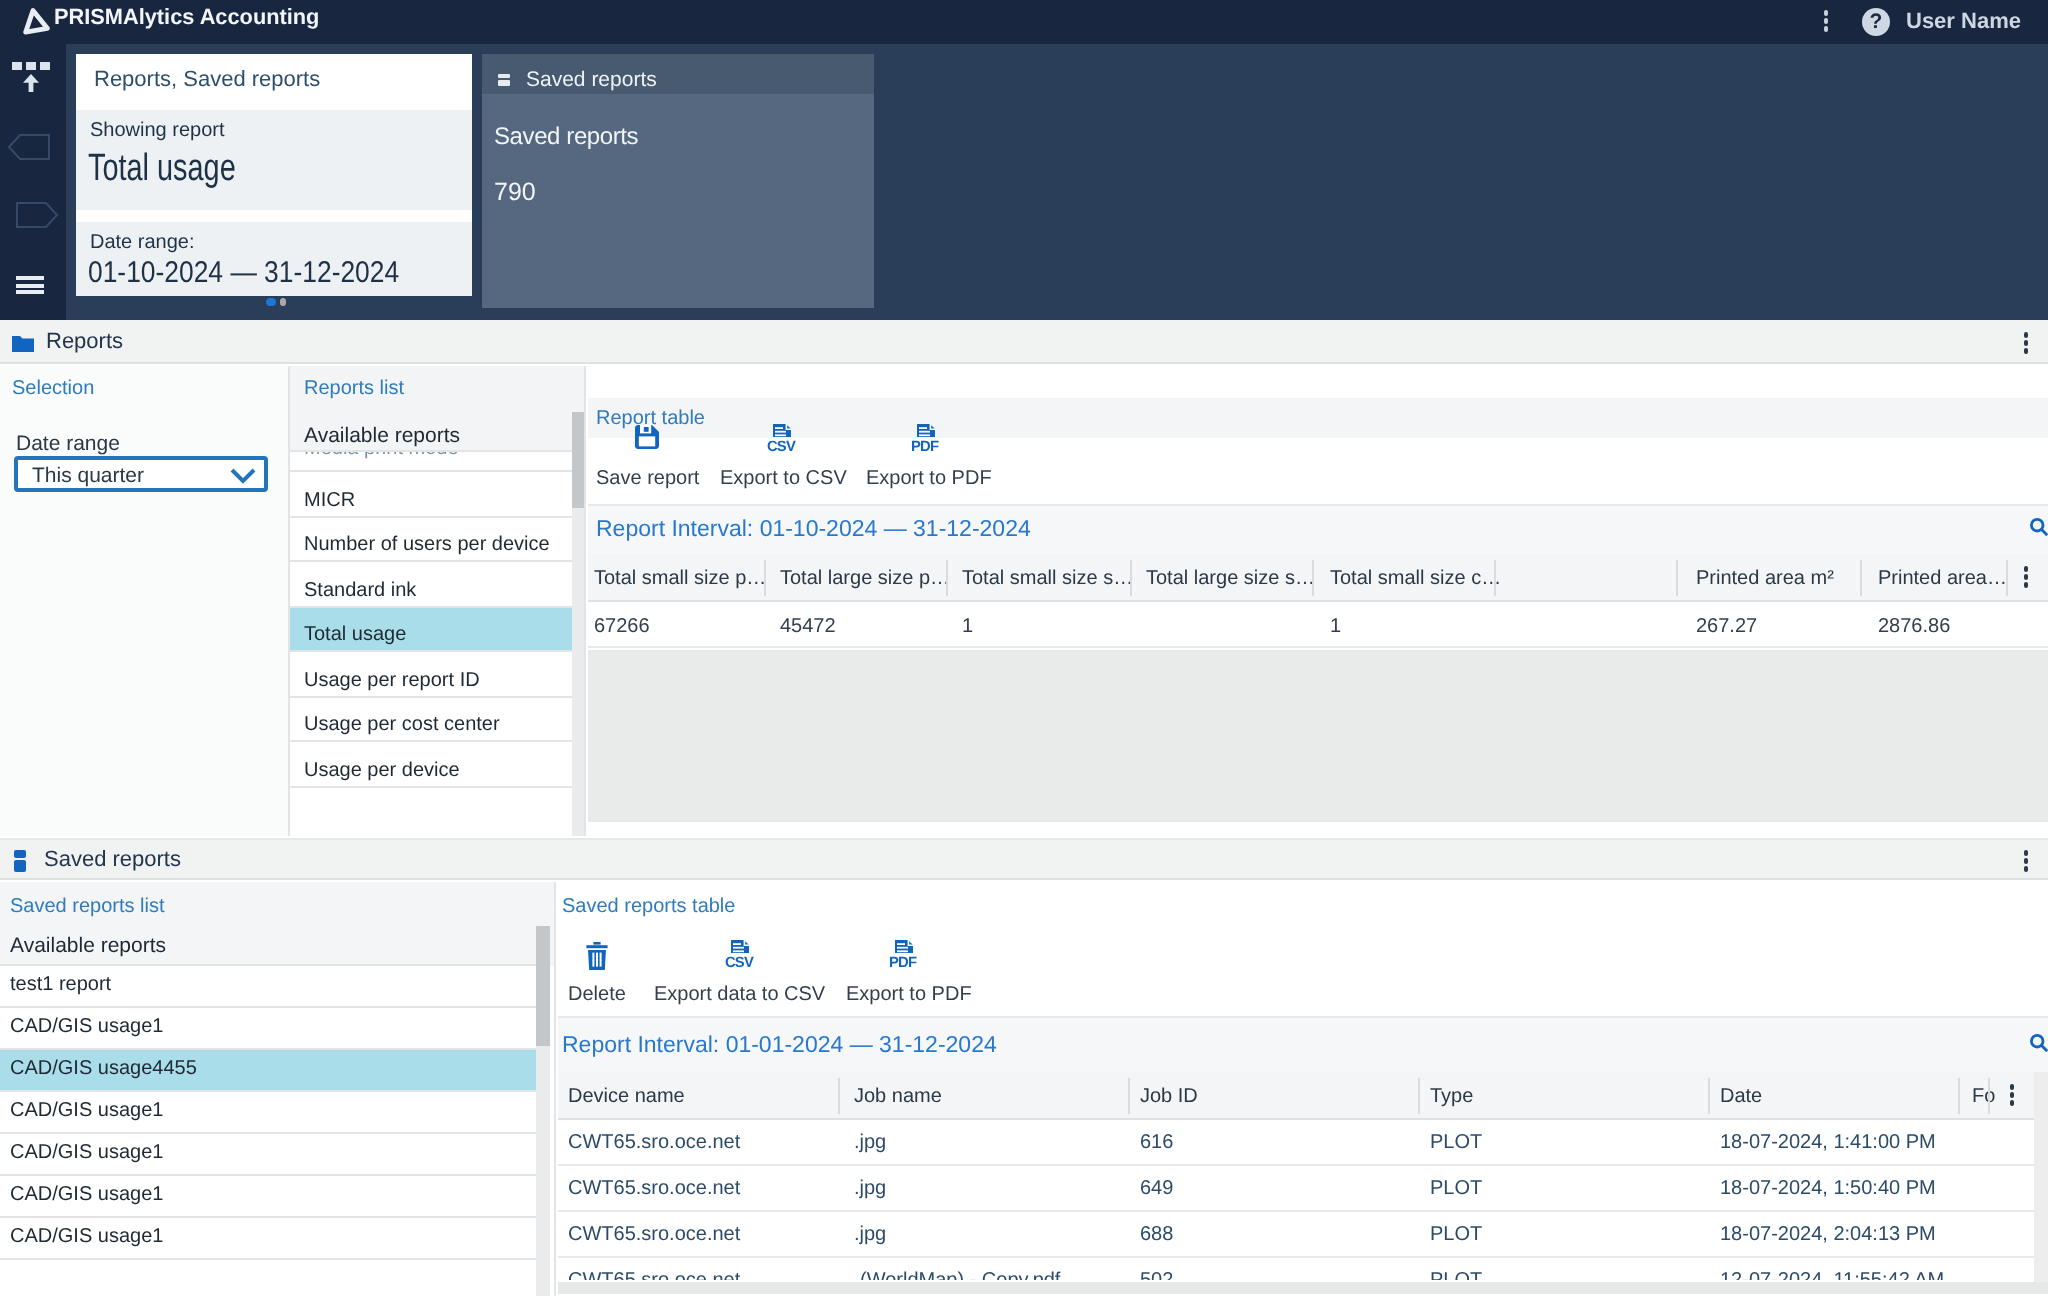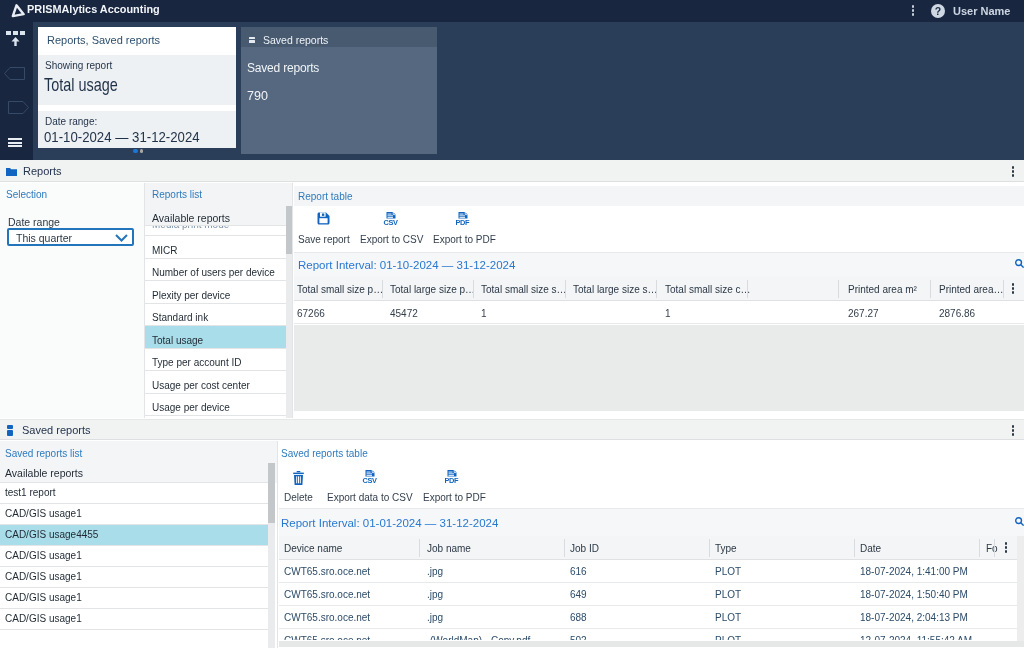--- a/index.html
+++ b/index.html
@@ -109,34 +109,33 @@
 <div class="abs" style="left:145px;top:183px;width:148px;height:235px;background:#fff;border-right:1px solid #e3e4e5;overflow:hidden;">
   <div class="abs" style="left:0;top:0;width:148px;height:42.5px;background:#f3f4f5;"></div>
   <div class="abs nw" style="left:7px;top:6px;font-size:10px;color:#2e7bbe;">Reports list</div>
   <div class="abs" style="left:0;top:20px;width:141px;">
     <div class="li" style="height:22.5px;font-size:10.5px;">Available reports</div>
     <div style="height:10.5px;border-bottom:1px solid #e3e4e5;overflow:hidden;position:relative;">
       <div style="position:absolute;left:7px;top:-6.7px;font-size:10px;color:#7d93a8;white-space:nowrap;">Media print mode</div>
     </div>
     <div class="li">MICR</div>
     <div class="li">Number of users per device</div>
-    <div class="li">Plexity per device</div>
     <div class="li">Standard ink</div>
     <div class="li" style="background:#a9dde9;">Total usage</div>
-    <div class="li">Type per account ID</div>
+    <div class="li">Usage per report ID</div>
     <div class="li">Usage per cost center</div>
     <div class="li">Usage per device</div>
   </div>
   <div class="abs" style="left:140.5px;top:23px;width:6px;height:212px;background:#e9ebec;">
     <div class="abs" style="left:0;top:0;width:6px;height:48px;background:#c4c7ca;"></div>
   </div>
 </div>
 
 <div class="abs" style="left:294px;top:183px;width:730px;height:235px;background:#fff;">
-  <div class="abs" style="left:0;top:3px;width:730px;height:20px;background:#f4f5f6;">
+  <div class="abs" style="left:0;top:16px;width:730px;height:20px;background:#f4f5f6;">
     <div class="abs nw" style="left:4px;top:5px;font-size:10px;color:#2e7bbe;">Report table</div>
   </div>
 
   <div class="abs" style="left:23px;top:29px;">
       <svg width="13" height="13" viewBox="0 0 13 13">
         <path d="M0.5 2 C0.5 1.2 1.2 0.5 2 0.5 L9 0.5 L12.5 4 L12.5 11 C12.5 11.8 11.8 12.5 11 12.5 L2 12.5 C1.2 12.5 0.5 11.8 0.5 11 Z" fill="#1165c0"></path>
         <rect x="3" y="0.5" width="5.6" height="4.2" fill="#fff"></rect>
         <rect x="4.9" y="1.5" width="2.4" height="2.4" fill="#1165c0"></rect>
         <rect x="2.4" y="6.2" width="8.2" height="5" fill="#fff"></rect>
       </svg>

